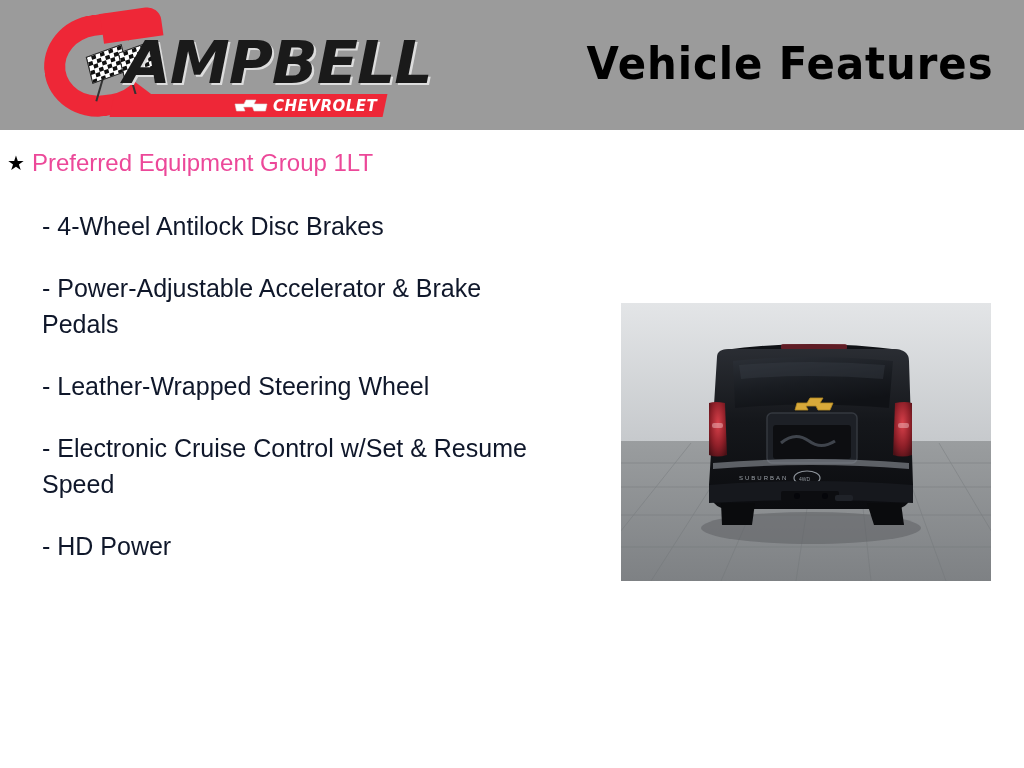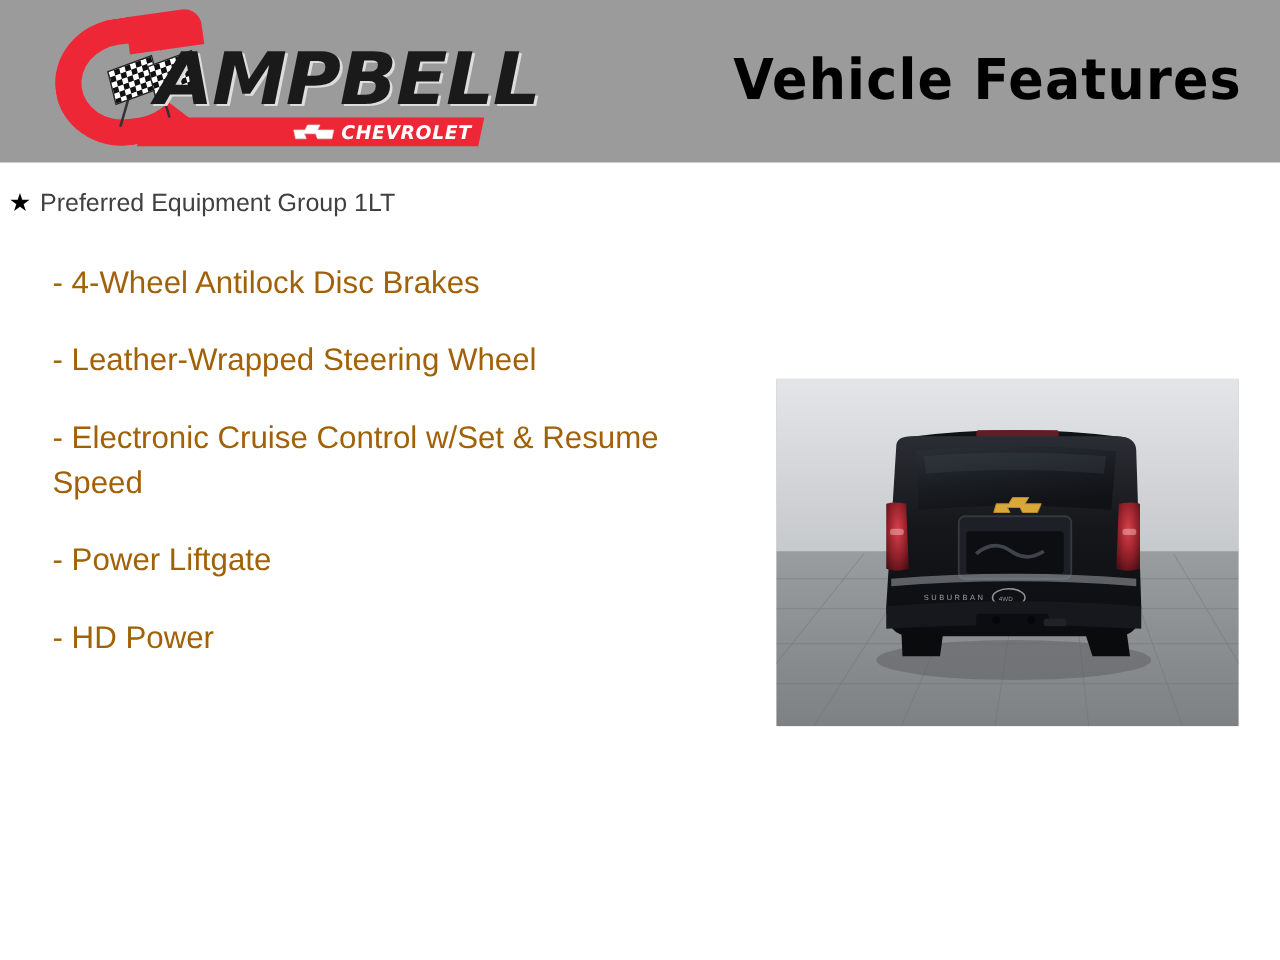--- a/index.html
+++ b/index.html
@@ -167,30 +167,30 @@
   }
   .star-bullet {
     width: 32px;
     flex: 0 0 32px;
     text-align: center;
     font-size: 20px;
     line-height: 34px;
     color: #000000;
   }
   .group-label {
-    font-size: 20px;
+    font-size: 24px;
     line-height: 34px;
-    color: #404040;
+    color: #ec4899;
     white-space: nowrap;
   }
   .sub-item {
     margin-left: 42px;
     font-size: 25px;
     line-height: 36px;
-    color: #a16207;
+    color: #0f172a;
     margin-bottom: 26px;
     max-width: 490px;
   }
 
   
   .photo {
     position: absolute;
     left: 621px;
     top: 303px;
     width: 370px;
@@ -233,23 +233,23 @@
 </div>
 
 <div class="features">
 
   <div class="feature-row">
     <span class="star-bullet">★</span>
     <span class="group-label">Preferred Equipment Group 1LT</span>
   </div>
 
   <div class="sub-item">- 4-Wheel Antilock Disc Brakes</div>
+  <div class="sub-item">- Power-Adjustable Accelerator &amp; Brake Pedals</div>
   <div class="sub-item">- Leather-Wrapped Steering Wheel</div>
   <div class="sub-item">- Electronic Cruise Control w/Set &amp; Resume Speed</div>
-  <div class="sub-item">- Power Liftgate</div>
   <div class="sub-item">- HD Power</div>
 </div>
 
 <div class="photo">
   <svg width="370" height="278" viewBox="0 0 370 278">
     <defs>
       <linearGradient id="wallG" x1="0" y1="0" x2="0" y2="1">
         <stop offset="0%" stop-color="#e3e5e7"></stop>
         <stop offset="100%" stop-color="#c6c9cc"></stop>
       </linearGradient>

